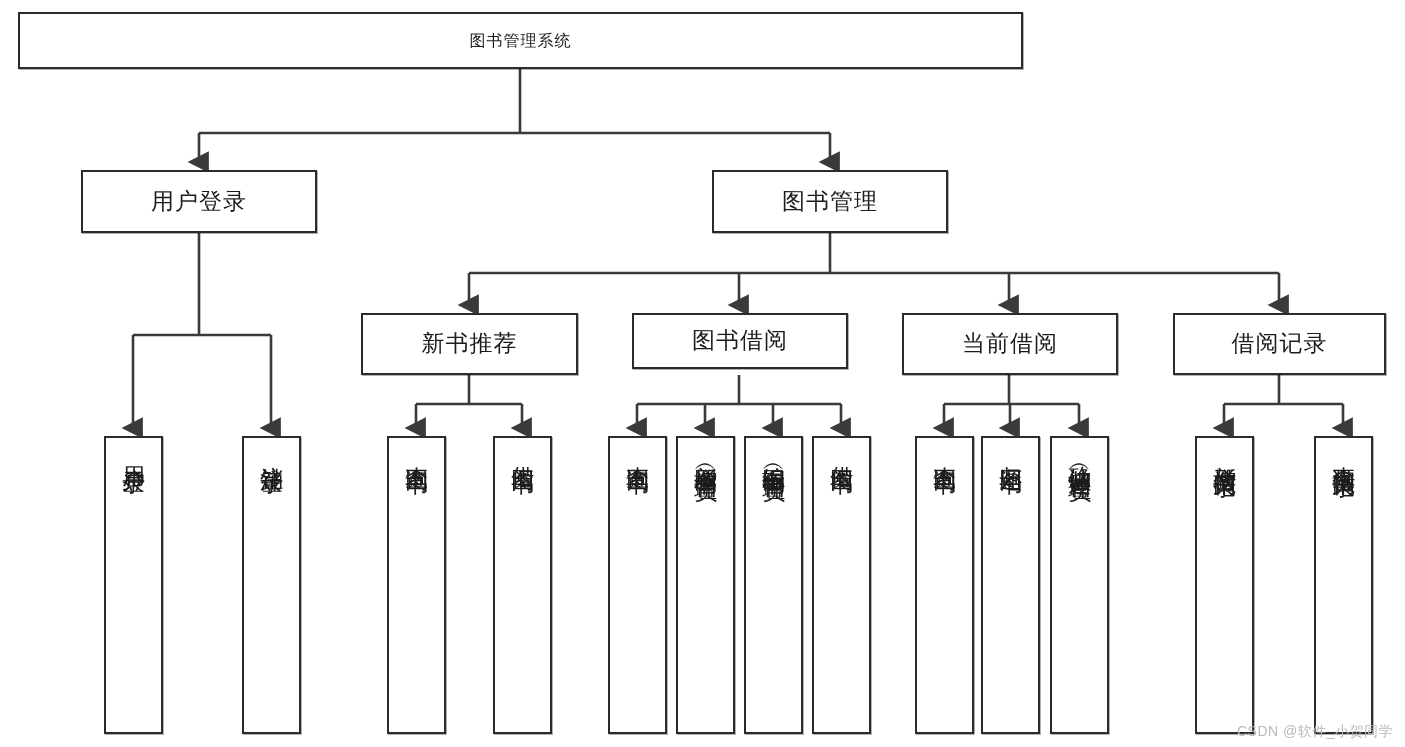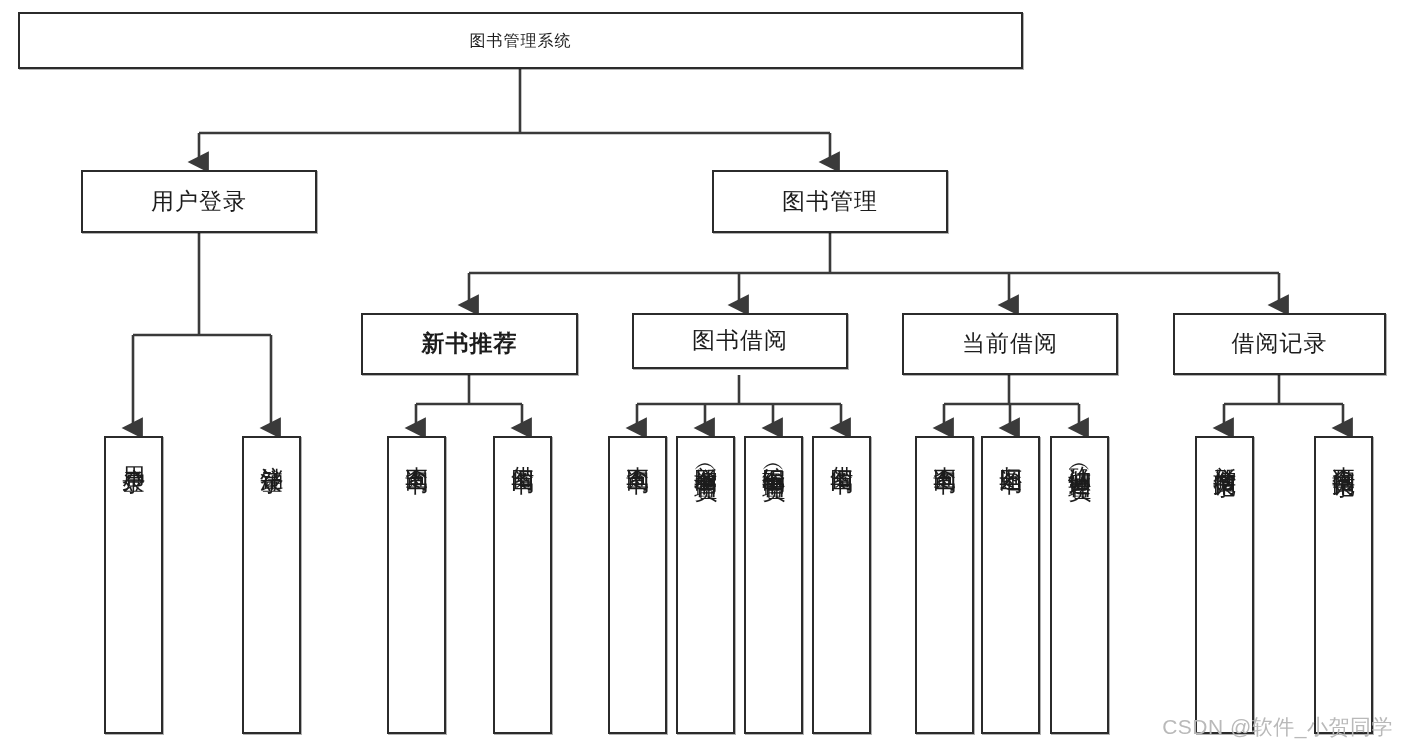--- a/index.html
+++ b/index.html
@@ -55,21 +55,21 @@
     text-orientation: upright;
     font-size: 23px;
     line-height: 1.28;
     letter-spacing: 2px;
     white-space: nowrap;
   }
   .watermark {
     position: absolute;
     right: 12px;
     bottom: 6px;
-    font-size: 21px;
+    font-size: 14px;
     color: #b9b9b9;
     letter-spacing: 0.5px;
     white-space: nowrap;
     user-select: none;
   }
 </style>
 </head>
 <body>
 
 <div id="diagram">
@@ -128,21 +128,21 @@
     <span>图书管理系统</span>
   </div>
 
   <div class="node h" style="left:81px; top:170px; width:236px; height:63px;">
     <span>用户登录</span>
   </div>
   <div class="node h" style="left:712px; top:170px; width:236px; height:63px;">
     <span>图书管理</span>
   </div>
 
-  <div class="node h" style="left:361px; top:313px; width:217px; height:62px;font-weight:bold;">
+  <div class="node h" style="left:361px; top:313px; width:217px; height:62px;">
     <span>新书推荐</span>
   </div>
   <div class="node h" style="left:632px; top:313px; width:216px; height:56px;">
     <span>图书借阅</span>
   </div>
   <div class="node h" style="left:1173px; top:313px; width:213px; height:62px;">
     <span>借阅记录</span>
   </div>
   <div class="node h" style="left:902px; top:313px; width:216px; height:62px;">
     <span>当前借阅</span>

